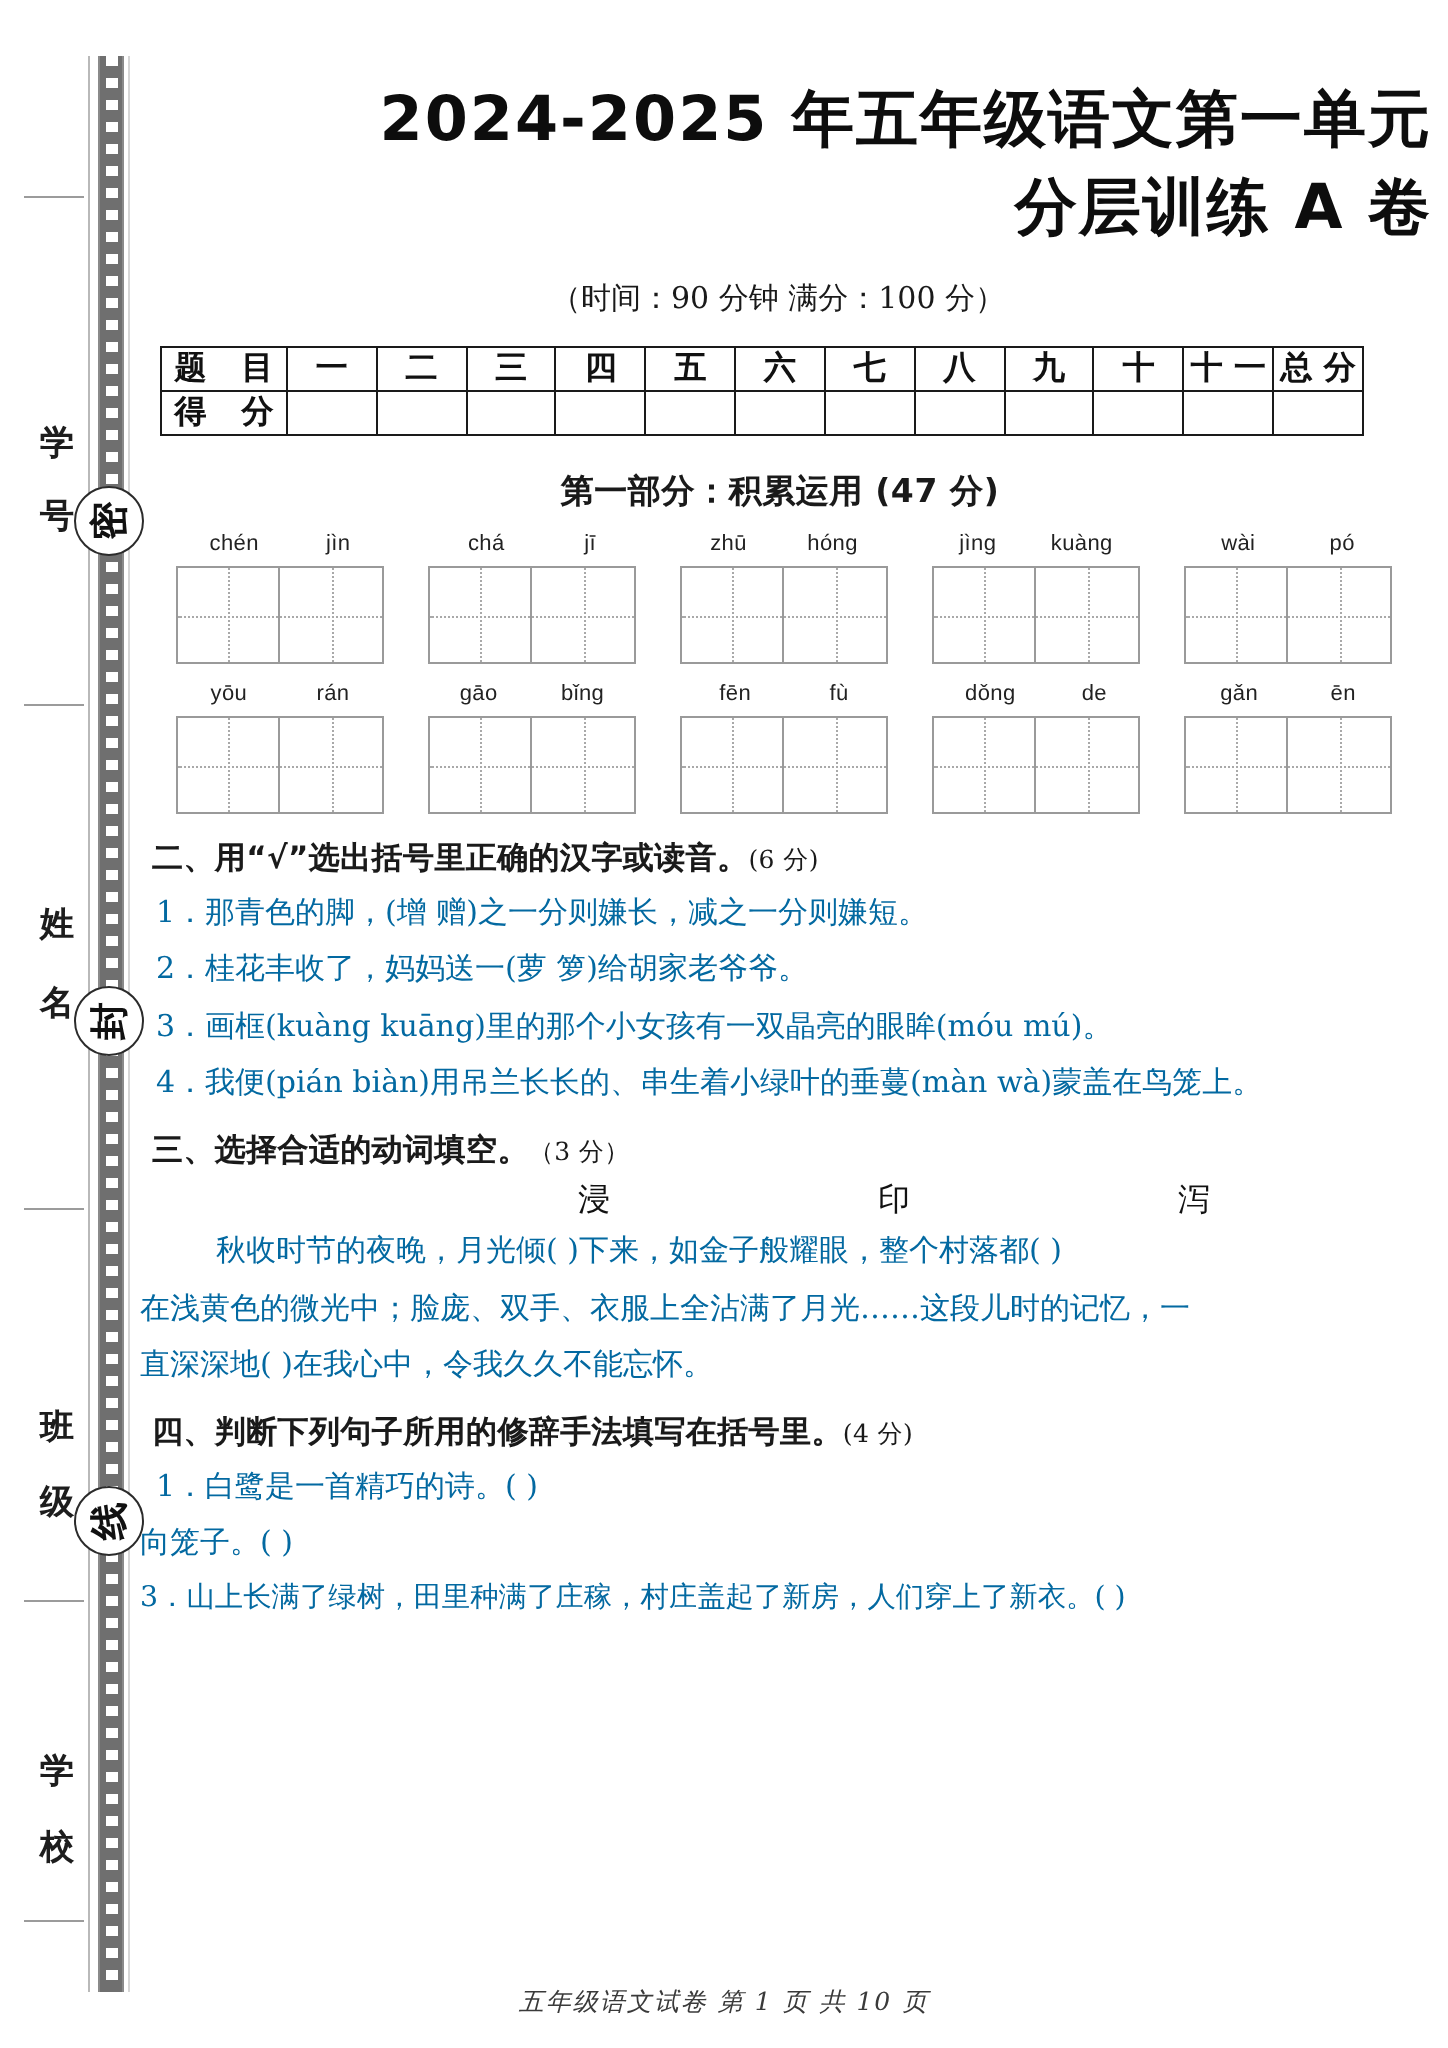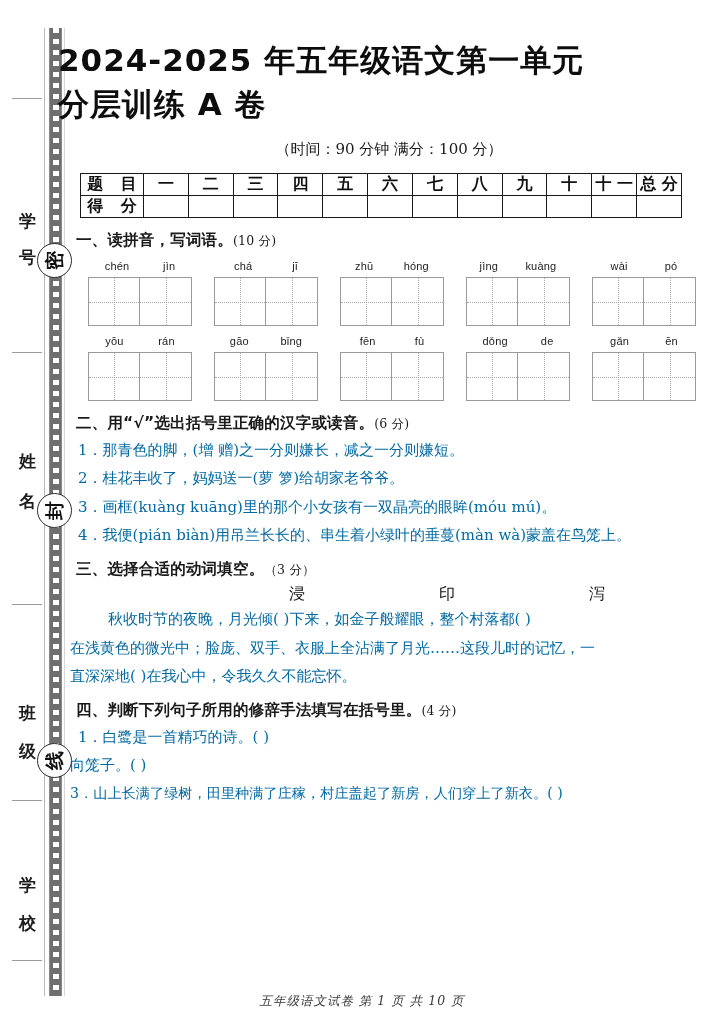--- a/index.html
+++ b/index.html
@@ -124,21 +124,21 @@
     position: absolute;
     left: 72px;
     top: 0;
     width: 652px;
     height: 1024px;
     box-sizing: border-box;
     padding: 0 8px 0 0;
   }
 
   .title-block {
-    text-align: left;
+    text-align: right;
     padding-top: 38px;
   }
   .title-line {
     font-size: 31px;
     font-weight: bold;
     letter-spacing: 1px;
     line-height: 1.42;
     color: #0d0d0d;
     margin: 0 0 0 -14px;
   }
@@ -344,24 +344,22 @@
           <td class="blank-cell"></td>
           <td class="blank-cell"></td>
           <td class="blank-cell"></td>
           <td class="blank-cell"></td>
           <td class="blank-cell"></td>
         </tr>
       </tbody>
     </table>
   </div>
 
-
-  <div class="q-head">
-    <span>一、读拼音，写词语。</span><span class="pts">(10 分)</span>
-  </div>
+  <div class="part-title">第一部分：积累运用 (47 分)</div>
+
 
   <div class="pinyin-row">
     <div class="pinyin-group">
       <span>chén</span>
       <span>jìn</span>
     </div>
     <div class="pinyin-group">
       <span>chá</span>
       <span>jī</span>
     </div>

